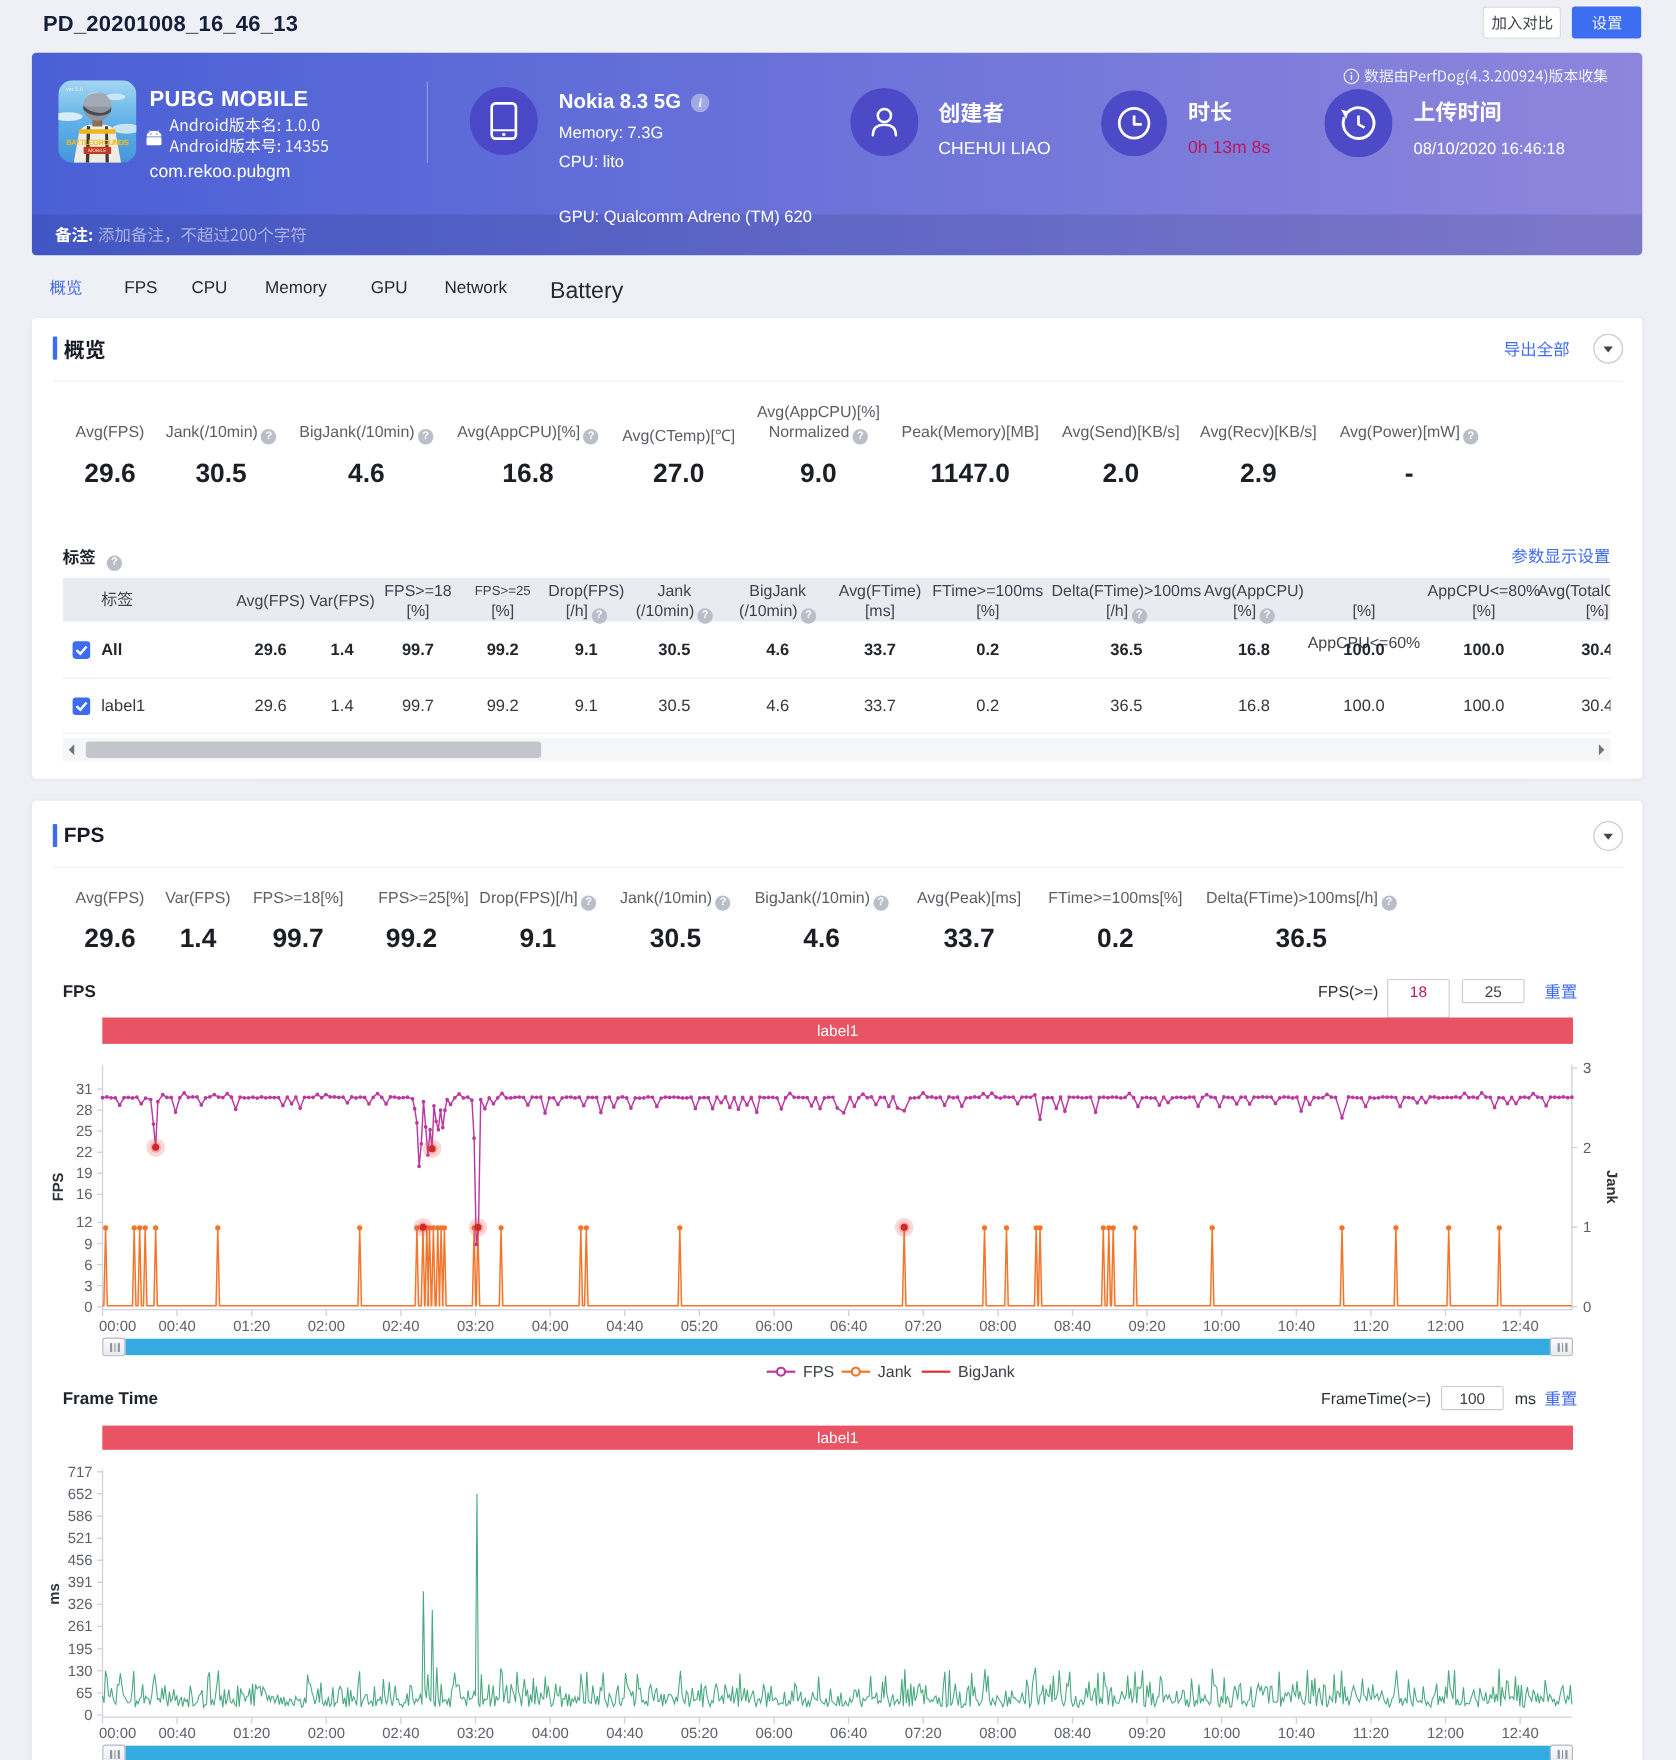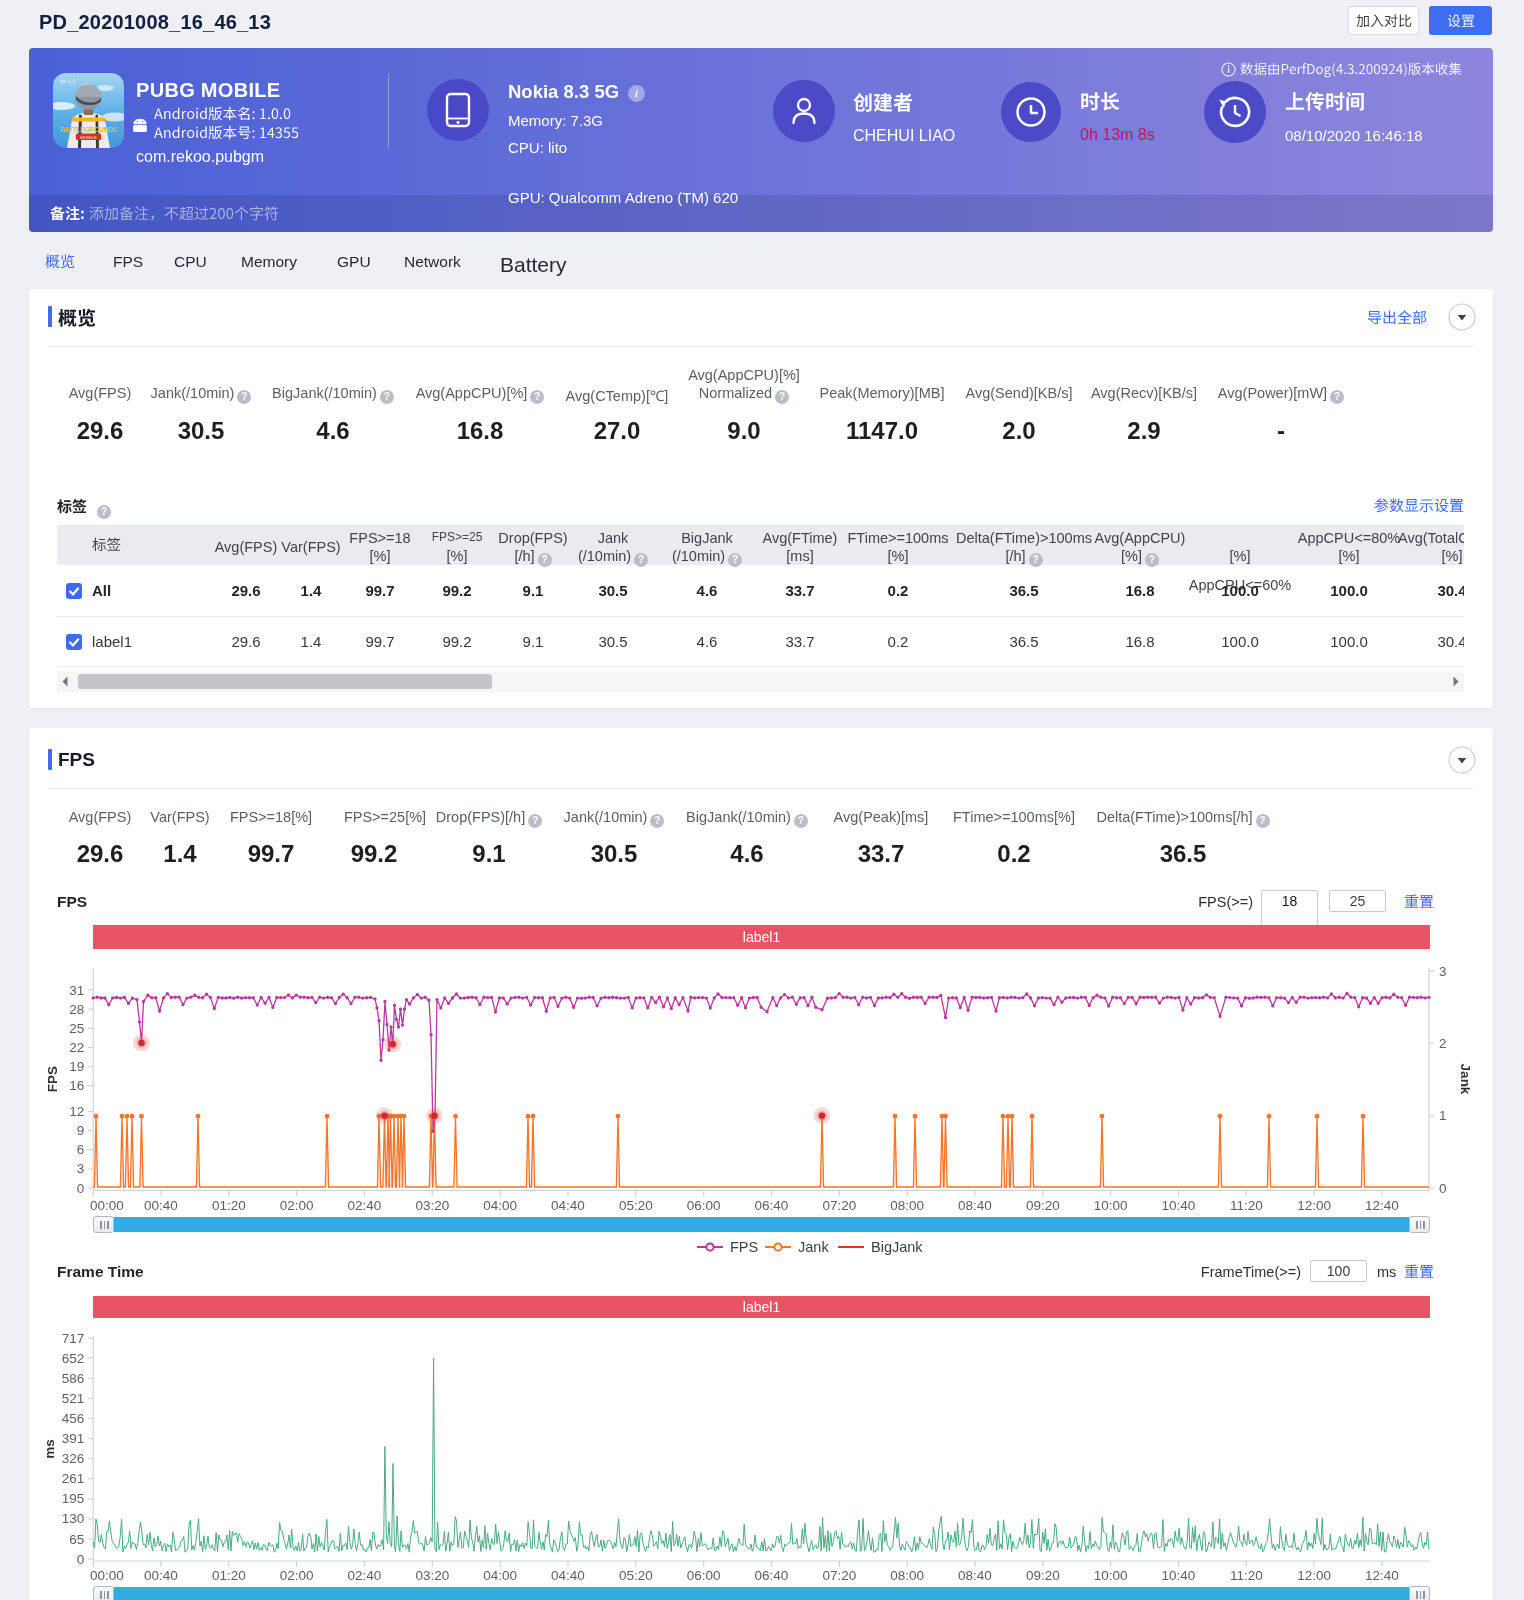--- a/index.html
+++ b/index.html
@@ -271,21 +271,21 @@
 <div class="t" style="left:547.0px;top:809.0px;font-size:14.5px;color:#5a5f66;width:400px;text-align:center;">BigJank(/10min)<span class="qm">?</span></div>
 <div class="t" style="left:547.0px;top:840.0px;font-size:24px;color:#1b1e23;font-weight:bold;width:400px;text-align:center;">4.6</div>
 <div class="t" style="left:681.0px;top:809.0px;font-size:14.5px;color:#5a5f66;width:400px;text-align:center;">Avg(Peak)[ms]</div>
 <div class="t" style="left:681.0px;top:840.0px;font-size:24px;color:#1b1e23;font-weight:bold;width:400px;text-align:center;">33.7</div>
 <div class="t" style="left:814.0px;top:809.0px;font-size:14.5px;color:#5a5f66;width:400px;text-align:center;">FTime&gt;=100ms[%]</div>
 <div class="t" style="left:814.0px;top:840.0px;font-size:24px;color:#1b1e23;font-weight:bold;width:400px;text-align:center;">0.2</div>
 <div class="t" style="left:983.0px;top:809.0px;font-size:14.5px;color:#5a5f66;width:400px;text-align:center;">Delta(FTime)&gt;100ms[/h]<span class="qm">?</span></div>
 <div class="t" style="left:983.0px;top:840.0px;font-size:24px;color:#1b1e23;font-weight:bold;width:400px;text-align:center;">36.5</div>
 <div class="t" style="left:57.0px;top:893.0px;font-size:15.5px;color:#1f242b;font-weight:bold;">FPS</div>
 <div class="t" style="left:1053.0px;top:894.0px;font-size:14.5px;color:#2c3036;width:200px;text-align:right;">FPS(&gt;=)</div>
-<div class="abs" style="left:1261px;top:890px;width:57px;height:36px;background:#fff;border:1px solid #c9cbd1;border-radius:2px;font-size:14px;color:#0f172a;text-align:center;line-height:20px">18</div>
+<div class="abs" style="left:1261px;top:890px;width:57px;height:36px;background:#fff;border:1px solid #c9cbd1;border-radius:2px;font-size:14px;color:#be185d;text-align:center;line-height:20px">18</div>
 <div class="abs" style="left:1329px;top:890px;width:57px;height:22px;background:#fff;border:1px solid #c9cbd1;border-radius:2px;font-size:14px;color:#3a3e45;text-align:center;line-height:20px">25</div>
 <svg class="ct" style="left:1404.0px;top:906.5px">
     <path d="M2.4 -8.1V-3.4H6.9V-2.4H1.9V-1.5H6.9V-0.2H0.8V0.7H14.2V-0.2H8.0V-1.5H13.3V-2.4H8.0V-3.4H12.7V-8.1H8.0V-9.0H14.2V-9.9H8.0V-11.1C9.8 -11.2 11.4 -11.4 12.7 -11.6L12.1 -12.5C9.7 -12.1 5.5 -11.8 2.0 -11.7C2.1 -11.5 2.2 -11.1 2.2 -10.8C3.7 -10.9 5.3 -10.9 6.9 -11.0V-9.9H0.9V-9.0H6.9V-8.1ZM3.5 -5.4H6.9V-4.3H3.5ZM8.0 -5.4H11.6V-4.3H8.0ZM3.5 -7.3H6.9V-6.2H3.5ZM8.0 -7.3H11.6V-6.2H8.0Z M24.8 -11.2H27.3V-9.9H24.8ZM21.3 -11.2H23.7V-9.9H21.3ZM17.8 -11.2H20.2V-9.9H17.8ZM17.9 -6.4V-0.1H15.9V0.8H29.2V-0.1H27.1V-6.4H22.4L22.6 -7.3H28.8V-8.2H22.8L23.0 -9.0H28.4V-12.0H16.8V-9.0H21.8L21.7 -8.2H16.0V-7.3H21.5L21.4 -6.4ZM18.9 -0.1V-1.0H26.0V-0.1ZM18.9 -4.1H26.0V-3.3H18.9ZM18.9 -4.8V-5.6H26.0V-4.8ZM18.9 -2.6H26.0V-1.7H18.9Z" fill="#3e6bf0"></path>
   </svg>
 <div class="abs" style="left:93px;top:925px;width:1337px;height:24px;background:#e85463;color:#fff;font-size:14px;text-align:center;line-height:24px">label1</div>
 <svg class="abs" style="left:40px;top:950px" width="1440" height="310" viewBox="40 950 1440 310">
     <line x1="93.2" y1="968" x2="93.2" y2="1191" stroke="#ccd2de" stroke-width="1.2"></line>
     <line x1="1429.0" y1="968" x2="1429.0" y2="1191" stroke="#ccd2de" stroke-width="1.2"></line>
     <line x1="93.2" y1="1190.5" x2="1429.0" y2="1190.5" stroke="#ccd2de" stroke-width="1.2"></line>
     <line x1="88.2" y1="1188.0" x2="93.2" y2="1188.0" stroke="#ccd2de" stroke-width="1.2"></line>

